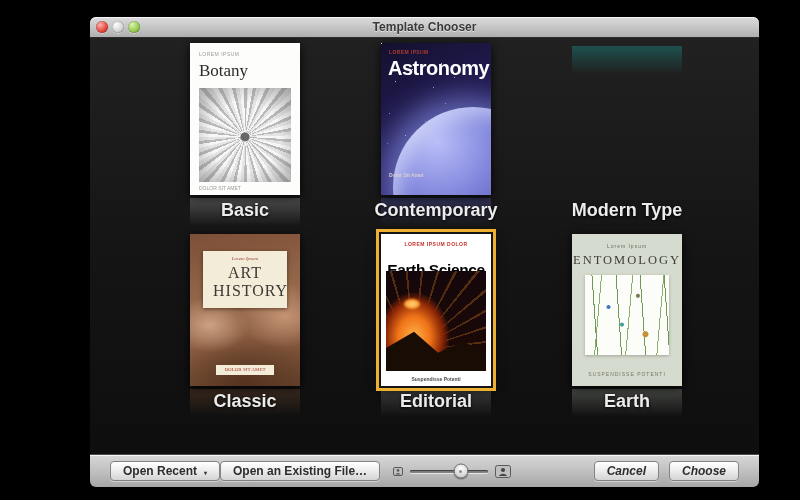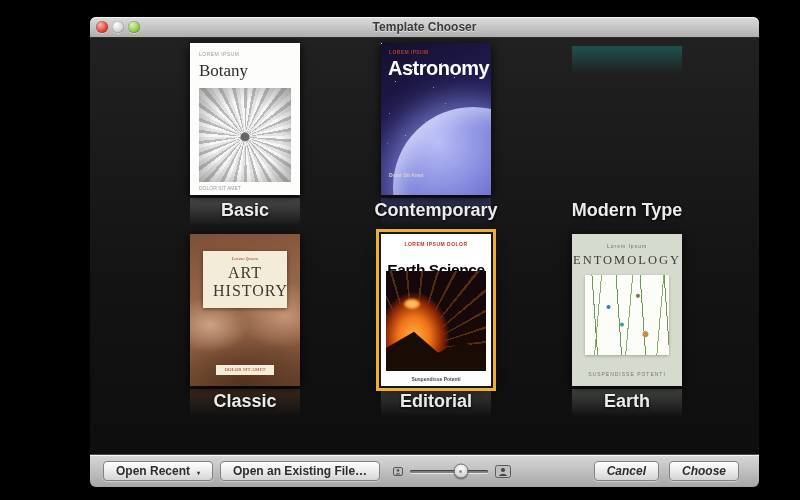--- a/index.html
+++ b/index.html
@@ -130,21 +130,21 @@
 
   
   .toolbar{position:absolute;left:0;right:0;bottom:0;height:32px;border-radius:0 0 6px 6px;
            background:linear-gradient(#d8d8d8,#c2c2c2 46%,#a6a6a6);
            border-top:1px solid #4a4a4a;box-shadow:inset 0 1px 0 rgba(255,255,255,.8);}
   .btn{appearance:none;-webkit-appearance:none;height:20px;padding:0 12px;border-radius:4px;
        border:1px solid #828282;display:inline-flex;align-items:center;gap:7px;
        background:linear-gradient(#ffffff,#eeeeee 45%,#d4d4d4);
        font-family:"Liberation Sans",sans-serif;font-size:12px;font-weight:bold;color:#2e2e2e;
        box-shadow:inset 0 1px 0 #fff,0 1px 1px rgba(255,255,255,.45);cursor:default;}
-  .tb-left{position:absolute;left:13px;top:6px;display:flex;gap:7px;}
+  .tb-left{position:absolute;left:20px;top:6px;display:flex;}
   .tb-right{position:absolute;right:20px;top:6px;display:flex;gap:10px;}
   .tb-right .btn{min-width:34px;justify-content:center;font-style:italic;}
   .arrow{font-size:6px;color:#333;transform:translateY(.5px);}
   .tb-slider{position:absolute;left:303px;top:8px;display:flex;align-items:center;gap:7px;height:16px;}
   .zicon{display:block;}
   .track{position:relative;width:78px;height:3px;border-radius:2px;background:#848484;
          box-shadow:inset 0 1px 1px rgba(0,0,0,.55),0 1px 0 rgba(255,255,255,.6);}
   .knob{position:absolute;top:50%;transform:translate(-50%,-50%);width:13px;height:13px;border-radius:50%;
         background:radial-gradient(circle at 50% 32%,#ffffff,#d6d6d6 65%,#a8a8a8);
         border:1px solid #6e6e6e;box-shadow:0 1px 1px rgba(0,0,0,.4);}

